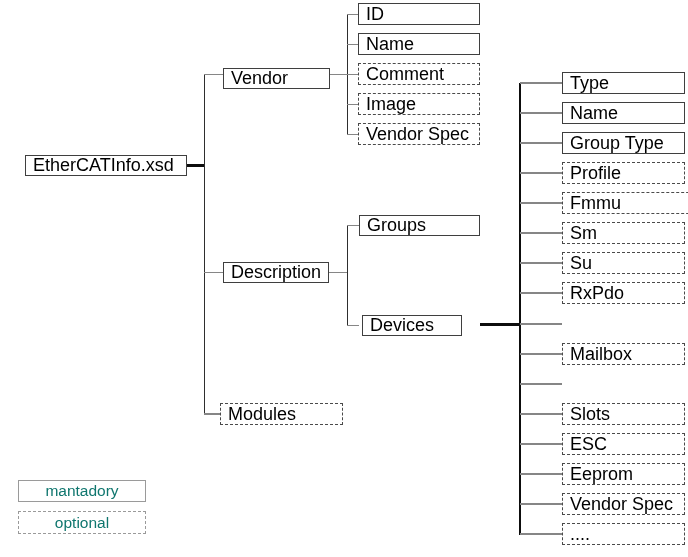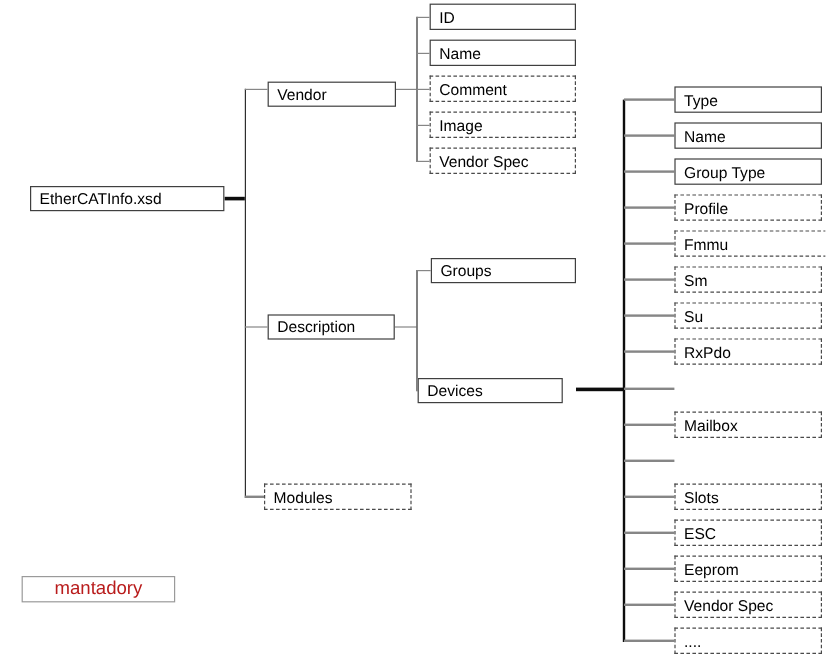--- a/index.html
+++ b/index.html
@@ -11,37 +11,37 @@
     font-family: "Liberation Sans", sans-serif;
     overflow: hidden;
   }
   .node {
     position: absolute;
     box-sizing: border-box;
     background: #ffffff;
     display: flex;
     align-items: center;
     padding-left: 7px;
-    font-size: 13px;
+    font-size: 18px;
     color: #000000;
     white-space: nowrap;
     overflow: hidden;
     z-index: 2;
   }
   .node.solid  { border: 1.5px solid #3f3f3f; }
   .node.dashed { border: 1.5px dashed #4a4a4a; }
   .legend-node {
     position: absolute;
     box-sizing: border-box;
     background: #ffffff;
     display: flex;
     align-items: center;
     justify-content: center;
     font-size: 15.5px;
-    color: #b91c1c;
+    color: #0f766e;
     z-index: 2;
   }
   .legend-node.solid  { border: 1.5px solid #9a9a9a; }
   .legend-node.dashed { border: 1.5px dashed #9a9a9a; }
   .hline, .vline { position: absolute; z-index: 1; }
   .conn  { background: #868686; }
   .trunk { background: #2e2e2e; }
   .thick { background: #0d0d0d; }
 </style>
 </head>
@@ -96,32 +96,33 @@
   <div class="node dashed" style="left:220px;top:403px;width:123px;height:22px">Modules</div>
   <div class="node solid" style="left:223px;top:262px;width:106px;height:21px">Description</div>
 
   <div class="node solid" style="left:358px;top:3px;width:122px;height:22px">ID</div>
   <div class="node solid" style="left:358px;top:33px;width:122px;height:22px">Name</div>
   <div class="node dashed" style="left:358px;top:63px;width:122px;height:22px">Comment</div>
   <div class="node dashed" style="left:358px;top:93px;width:122px;height:22px">Image</div>
   <div class="node dashed" style="left:358px;top:123px;width:122px;height:22px">Vendor Spec</div>
 
   <div class="node solid" style="left:359px;top:215px;width:121px;height:21px">Groups</div>
-  <div class="node solid" style="left:348px;top:315px;width:121px;height:21px">Devices</div>
+  <div class="node solid" style="left:362px;top:315px;width:100px;height:21px">Devices</div>
 
   <div class="node solid" style="left:562px;top:72px;width:123px;height:22px">Type</div>
   <div class="node solid" style="left:562px;top:102px;width:123px;height:22px">Name</div>
   <div class="node solid" style="left:562px;top:132px;width:123px;height:22px">Group Type</div>
   <div class="node dashed" style="left:562px;top:162px;width:123px;height:22px">Profile</div>
   <div class="node dashed" style="left:562px;top:192px;width:147px;height:22px">Fmmu</div>
   <div class="node dashed" style="left:562px;top:222px;width:123px;height:22px">Sm</div>
   <div class="node dashed" style="left:562px;top:252px;width:123px;height:22px">Su</div>
   <div class="node dashed" style="left:562px;top:282px;width:123px;height:22px">RxPdo</div>
   <div class="node dashed" style="left:562px;top:343px;width:123px;height:22px">Mailbox</div>
   <div class="node dashed" style="left:562px;top:403px;width:123px;height:22px">Slots</div>
   <div class="node dashed" style="left:562px;top:433px;width:123px;height:22px">ESC</div>
   <div class="node dashed" style="left:562px;top:463px;width:123px;height:22px">Eeprom</div>
   <div class="node dashed" style="left:562px;top:493px;width:123px;height:22px">Vendor Spec</div>
   <div class="node dashed" style="left:562px;top:523px;width:123px;height:22px">....</div>
 
   <div class="legend-node solid" style="left:18px;top:480px;width:128px;height:22px">mantadory</div>
+  <div class="legend-node dashed" style="left:18px;top:511px;width:128px;height:23px">optional</div>
 
 </div>
 
 </body></html>

